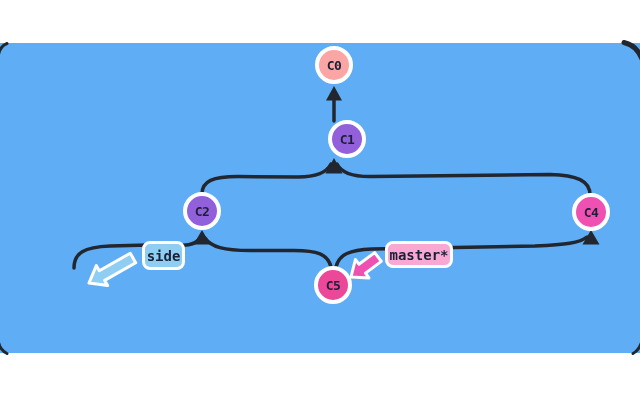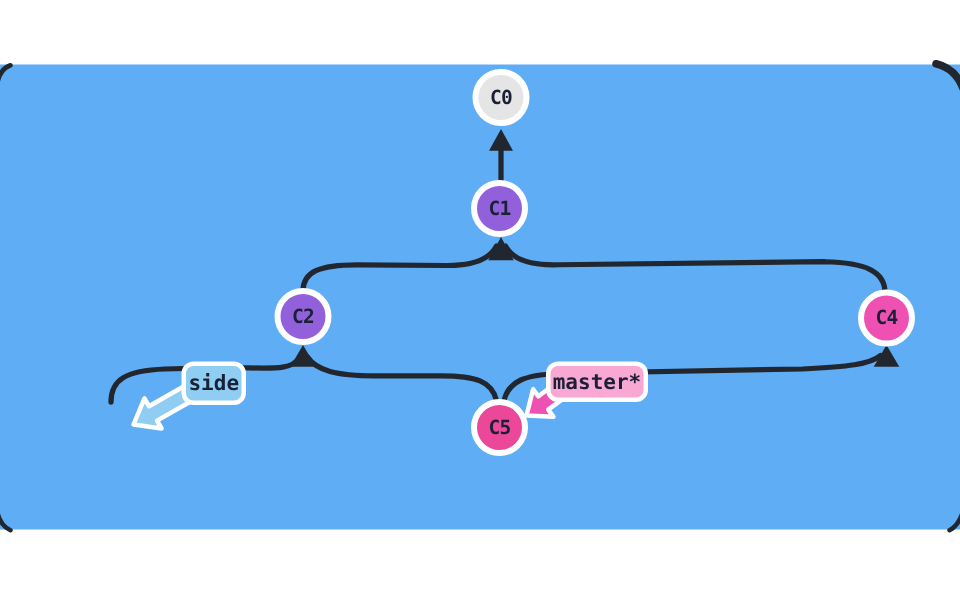--- a/index.html
+++ b/index.html
@@ -7,21 +7,21 @@
          font-family:"DejaVu Sans Mono","Liberation Mono",monospace;}
   .canvas{position:absolute;left:0;top:43px;width:640px;height:310px;}
   .overlay{position:absolute;left:0;top:0;width:640px;height:400px;}
   .edges path{fill:none;stroke-width:3.5;stroke-linecap:round;}
   .corners path{fill:none;stroke-linecap:round;}
   .block-arrow{stroke:#ffffff;stroke-width:3;stroke-linejoin:round;}
   .node{position:absolute;width:30px;height:30px;border:4px solid #ffffff;border-radius:50%;
         display:flex;align-items:center;justify-content:center;}
   .node span{font-size:13px;font-weight:bold;color:#1a2036;letter-spacing:-0.5px;}
   .branch-label{position:absolute;box-sizing:border-box;border:3px solid #ffffff;border-radius:8px;
-        display:flex;align-items:center;justify-content:center;}
+        display:flex;align-items:center;justify-content:center;margin-left:21px;}
   .branch-label span{font-size:14px;font-weight:bold;color:#1a2036;}
 </style>
 </head>
 <body>
 
 <div class="stage">
 
   <div class="canvas" style="background: rgb(95, 173, 245);"></div>
 
   <svg class="overlay" viewBox="0 0 640 400">
@@ -46,24 +46,24 @@
       <path stroke-width="3" d="M -2,57 Q -0.5,46 7,43.5"></path>
       <path stroke-width="5" d="M 624,42.5 Q 637,45.5 642,59"></path>
       <path stroke-width="3" d="M -2,340 Q -0.5,350 7,353.5"></path>
       <path stroke-width="3" d="M 633,353.5 Q 639,350.5 642,341"></path>
     </g>
 
     <polygon class="block-arrow" points="130.3,253.2 99.3,270.8 96.3,265.6 89,283 107.7,285.6 104.7,280.4 135.7,262.8" style="fill: rgb(143, 206, 242);"></polygon>
     <polygon class="block-arrow" points="374.7,252.6 358.9,264.2 355.4,259.5 351,277 369,277.9 365.5,273.1 381.3,261.4" style="fill: rgb(239, 81, 179);"></polygon>
   </svg>
 
-  <div class="node" style="left: 315px; top: 46px; background: #e5e5e5;">
+  <div class="node" style="left: 315px; top: 46px; background: #fca5a5;">
     <span>C0</span>
   </div>
-  <div class="node" style="left: 314px; top: 120px; background: rgb(147, 96, 220);">
+  <div class="node" style="left: 328px; top: 120px; background: rgb(147, 96, 220);">
     <span>C1</span>
   </div>
   <div class="node" style="left: 183px; top: 192px; background: rgb(147, 96, 220);">
     <span>C2</span>
   </div>
   <div class="node" style="left: 572px; top: 193px; background: rgb(239, 81, 179); justify-content: center;">
     <span>C4</span>
   </div>
   <div class="node" style="left: 314px; top: 266px; background: #ec4899;">
     <span>C5</span>

